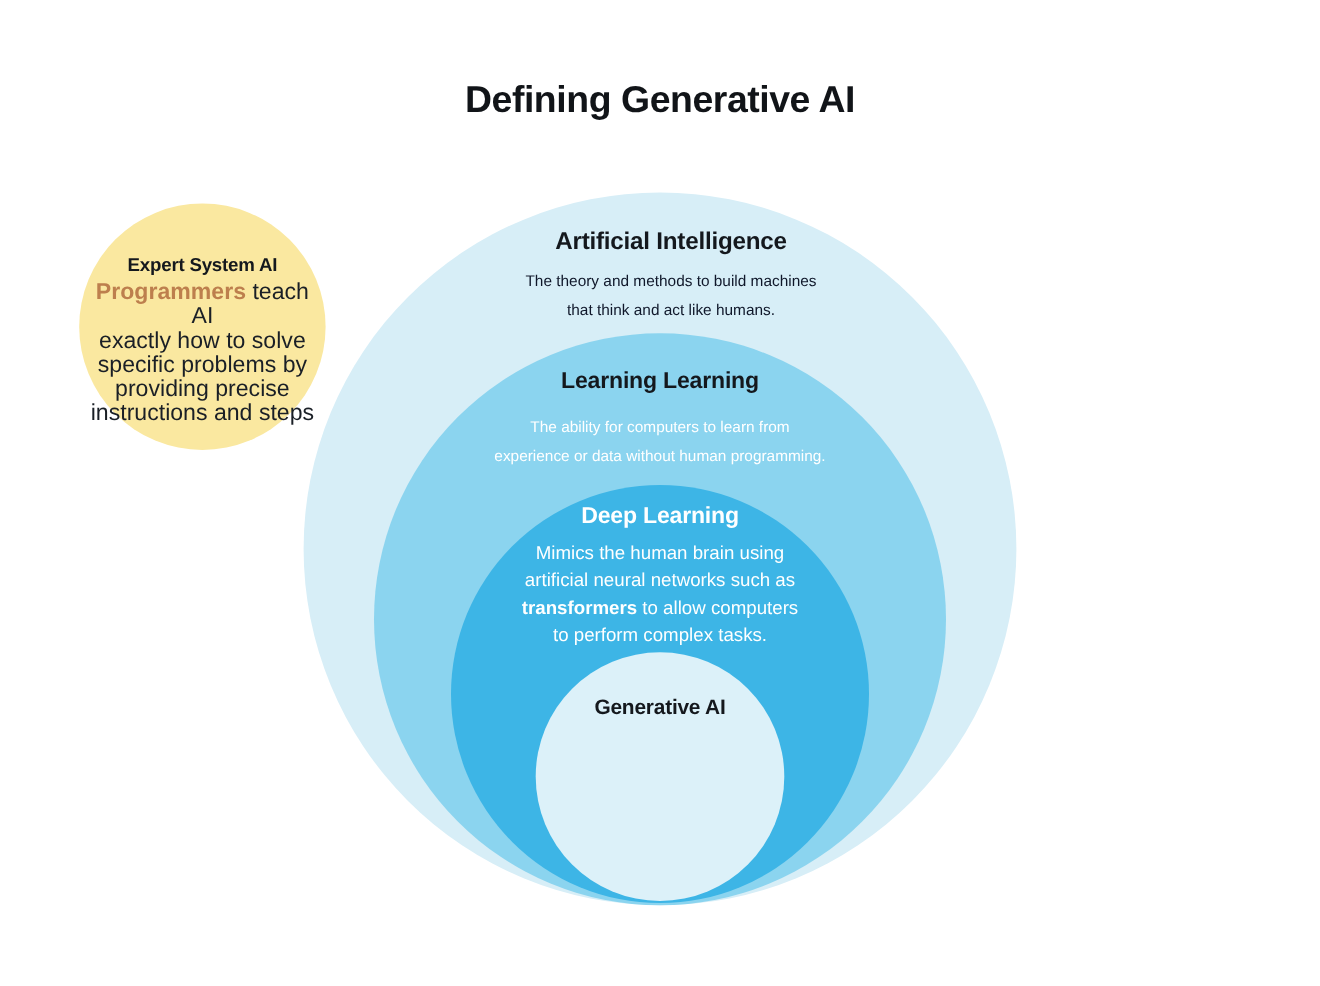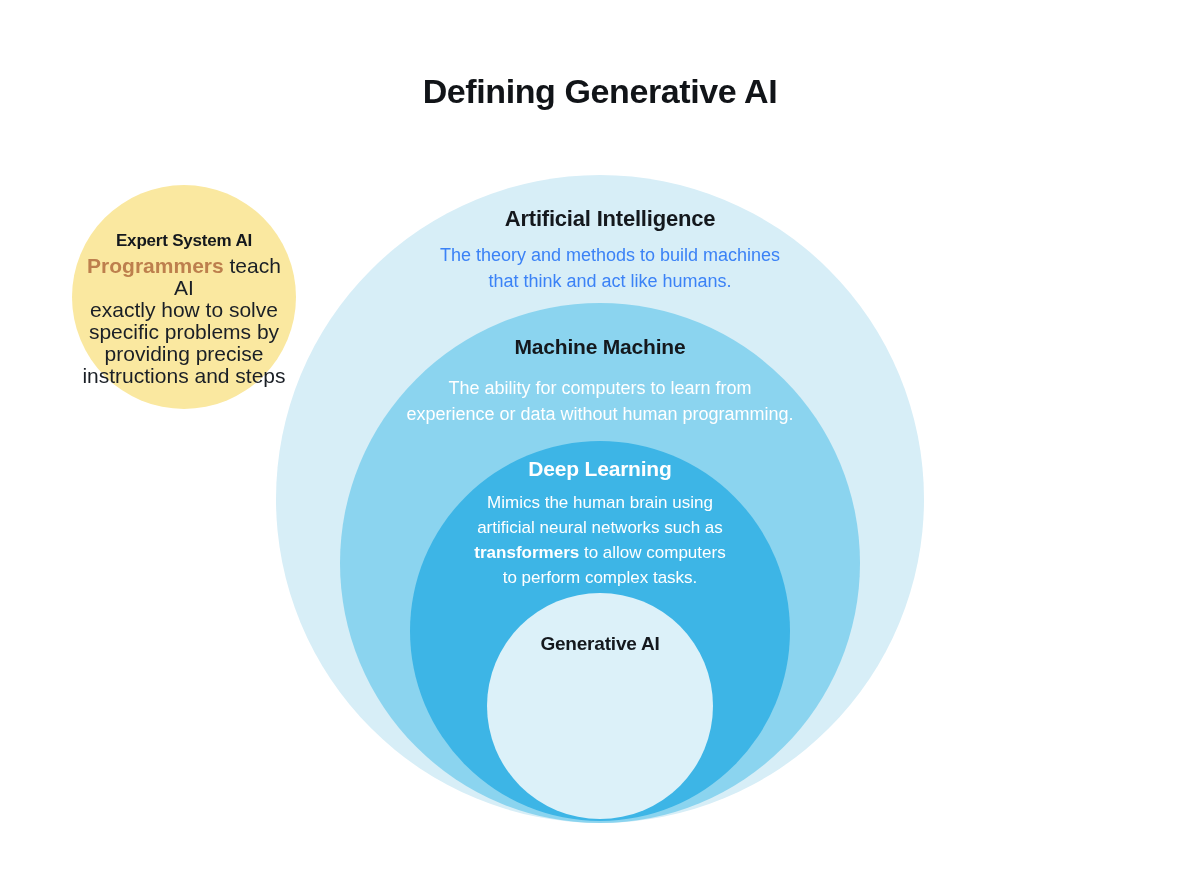--- a/index.html
+++ b/index.html
@@ -106,39 +106,39 @@
     left: 340px;
     top: 204px;
     width: 540px;
   }
   #text-ai .heading {
     font-size: 22px;
     color: #14181d;
     line-height: 30px;
   }
   #text-ai .body {
-    font-size: 18px;
-    color: #3b82f6;
+    font-size: 14px;
+    color: #0f172a;
     line-height: 26px;
     margin-top: 8px;
   }
 
   
   #text-ml {
     left: 330px;
     top: 332px;
     width: 540px;
   }
   #text-ml .heading {
     font-size: 21px;
     color: #14181d;
     line-height: 29px;
   }
   #text-ml .body {
-    font-size: 18px;
+    font-size: 14px;
     color: #ffffff;
     line-height: 26px;
     margin-top: 14px;
   }
 
   
   #text-dl {
     left: 420px;
     top: 454px;
     width: 360px;
@@ -214,21 +214,21 @@
 
   <div class="block" id="text-ai">
     <div class="heading">Artificial Intelligence</div>
     <div class="body">
       <span>The theory and methods to build machines</span><br>
       <span>that think and act like humans.</span>
     </div>
   </div>
 
   <div class="block" id="text-ml">
-    <div class="heading">Machine Machine</div>
+    <div class="heading">Learning Learning</div>
     <div class="body">
       <span>The ability for computers to learn from</span><br>
       <span>experience or data without human programming.</span>
     </div>
   </div>
 
   <div class="block" id="text-dl">
     <div class="heading">Deep Learning</div>
     <div class="body">
       <span>Mimics the human brain using</span><br>

